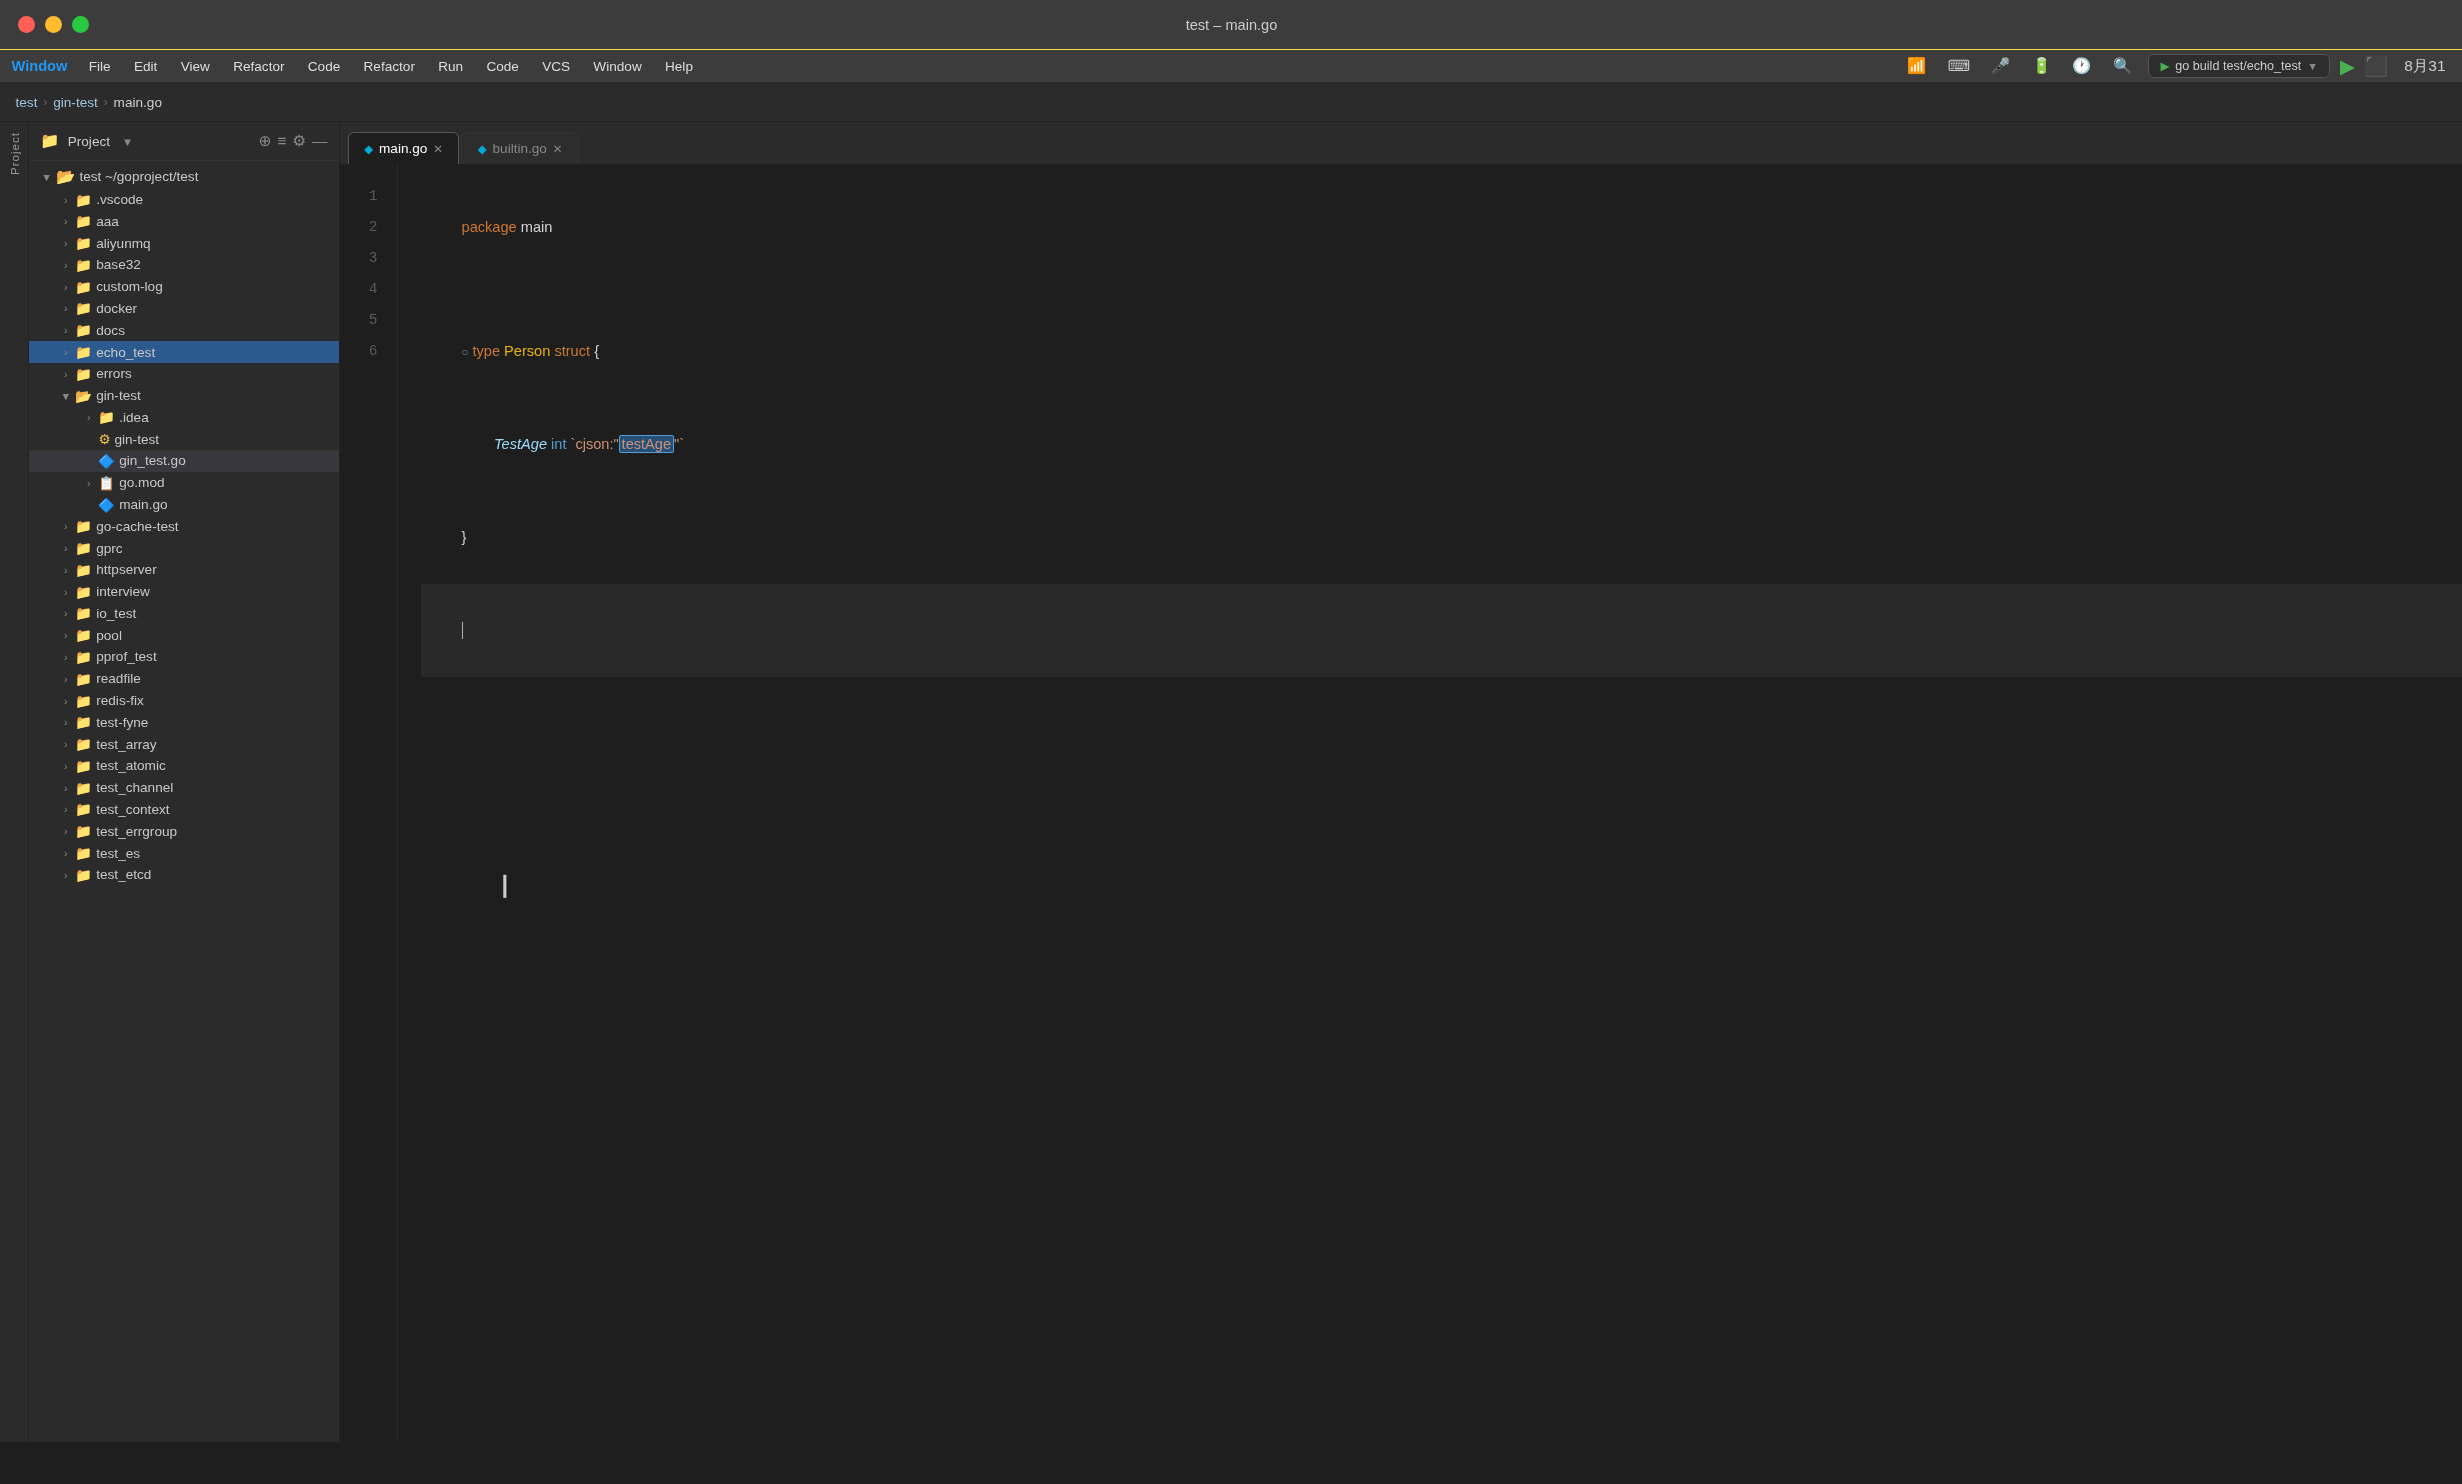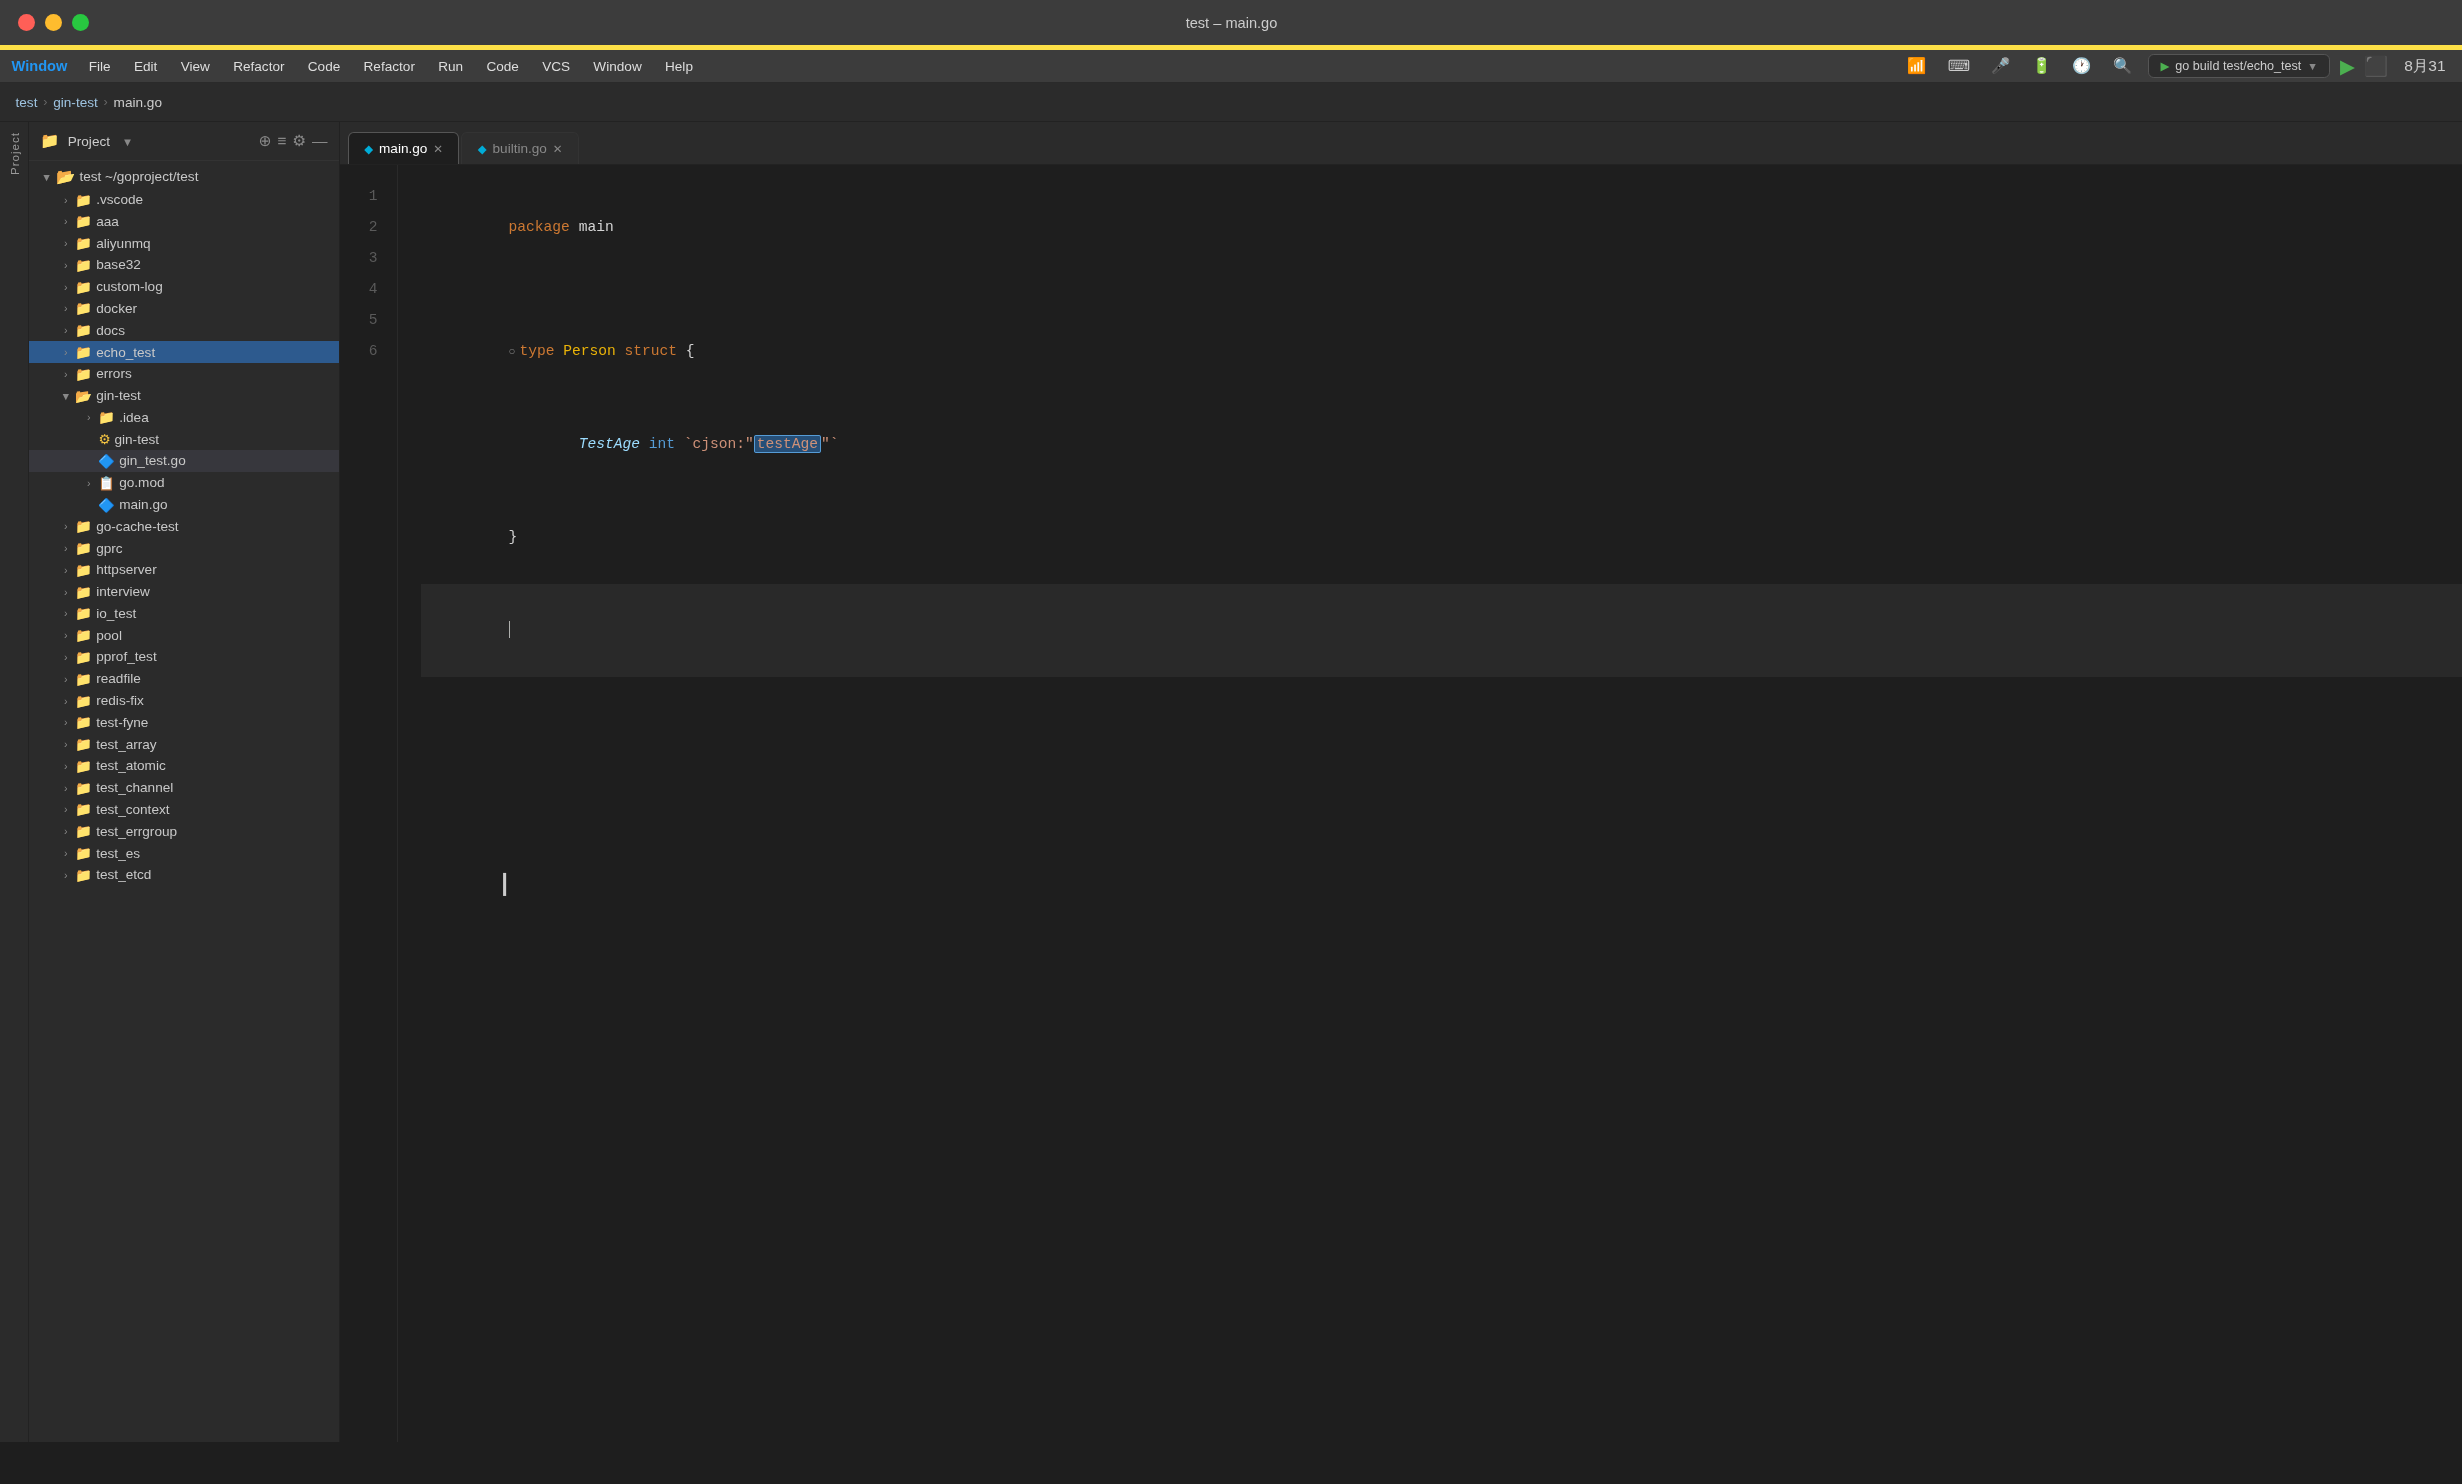--- a/index.html
+++ b/index.html
@@ -14,21 +14,21 @@
     }
 
     
     .titlebar {
       background: #3c3c3c;
       height: 50px;
       display: flex;
       align-items: center;
       justify-content: center;
       position: relative;
-      border-bottom: 5px solid #fde047;
+      border-bottom: 1px solid #fde047;
     }
     .titlebar-controls {
       position: absolute;
       left: 17.5px;
       display: flex;
       gap: 9.7px;
       align-items: center;
     }
     .traffic-light {
       width: 17.5px;
@@ -262,21 +262,21 @@
       font-size: 14.6px;
       line-height: 31px;
       user-select: none;
       border-right: 1px solid #2a2a2a;
       flex-shrink: 0;
     }
     .line-number { display: block; padding-right: 11.6px; }
     .code-area {
       flex: 1;
       padding: 15.5px 0 15.5px 23px;
-      font-family: Liberation Mono, monospace;
+      font-family: Liberation Sans, sans-serif;
       font-size: 14.6px;
       line-height: 31px;
       overflow: auto;
     }
     .code-line {
       min-height: 31px;
       white-space: pre;
     }
     .code-line.current-line {
       background: rgba(255,255,255,0.05);

